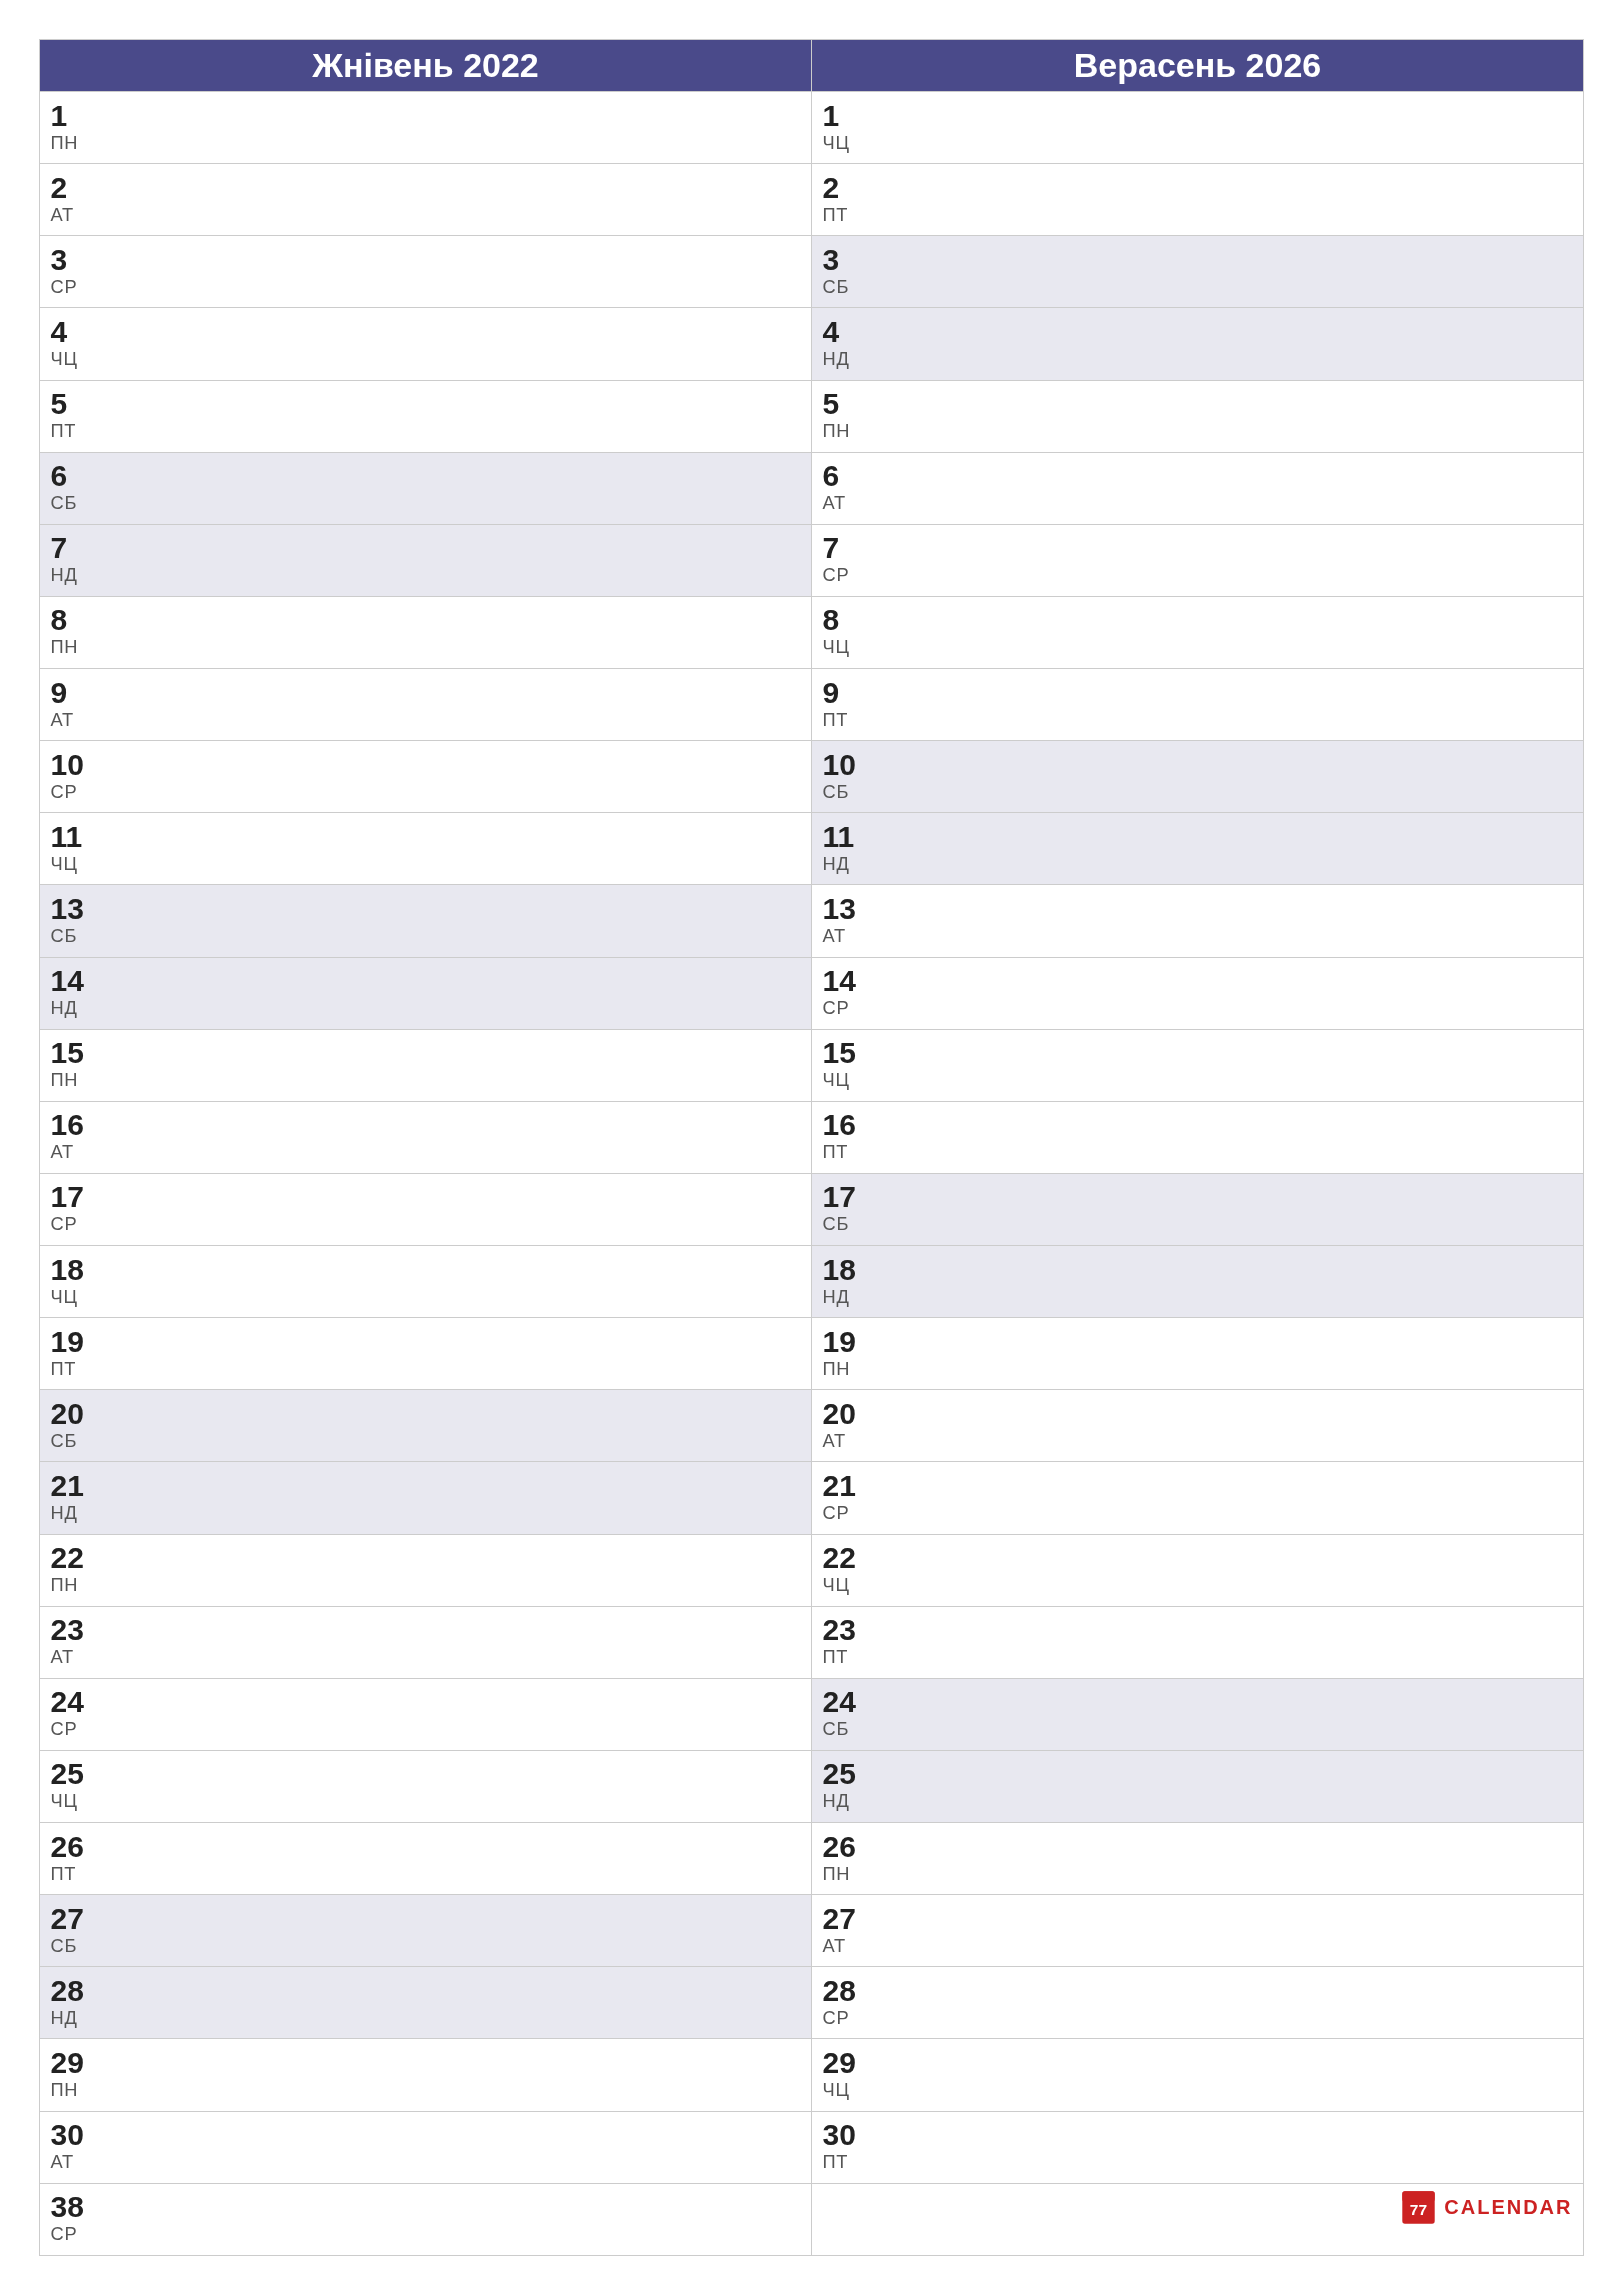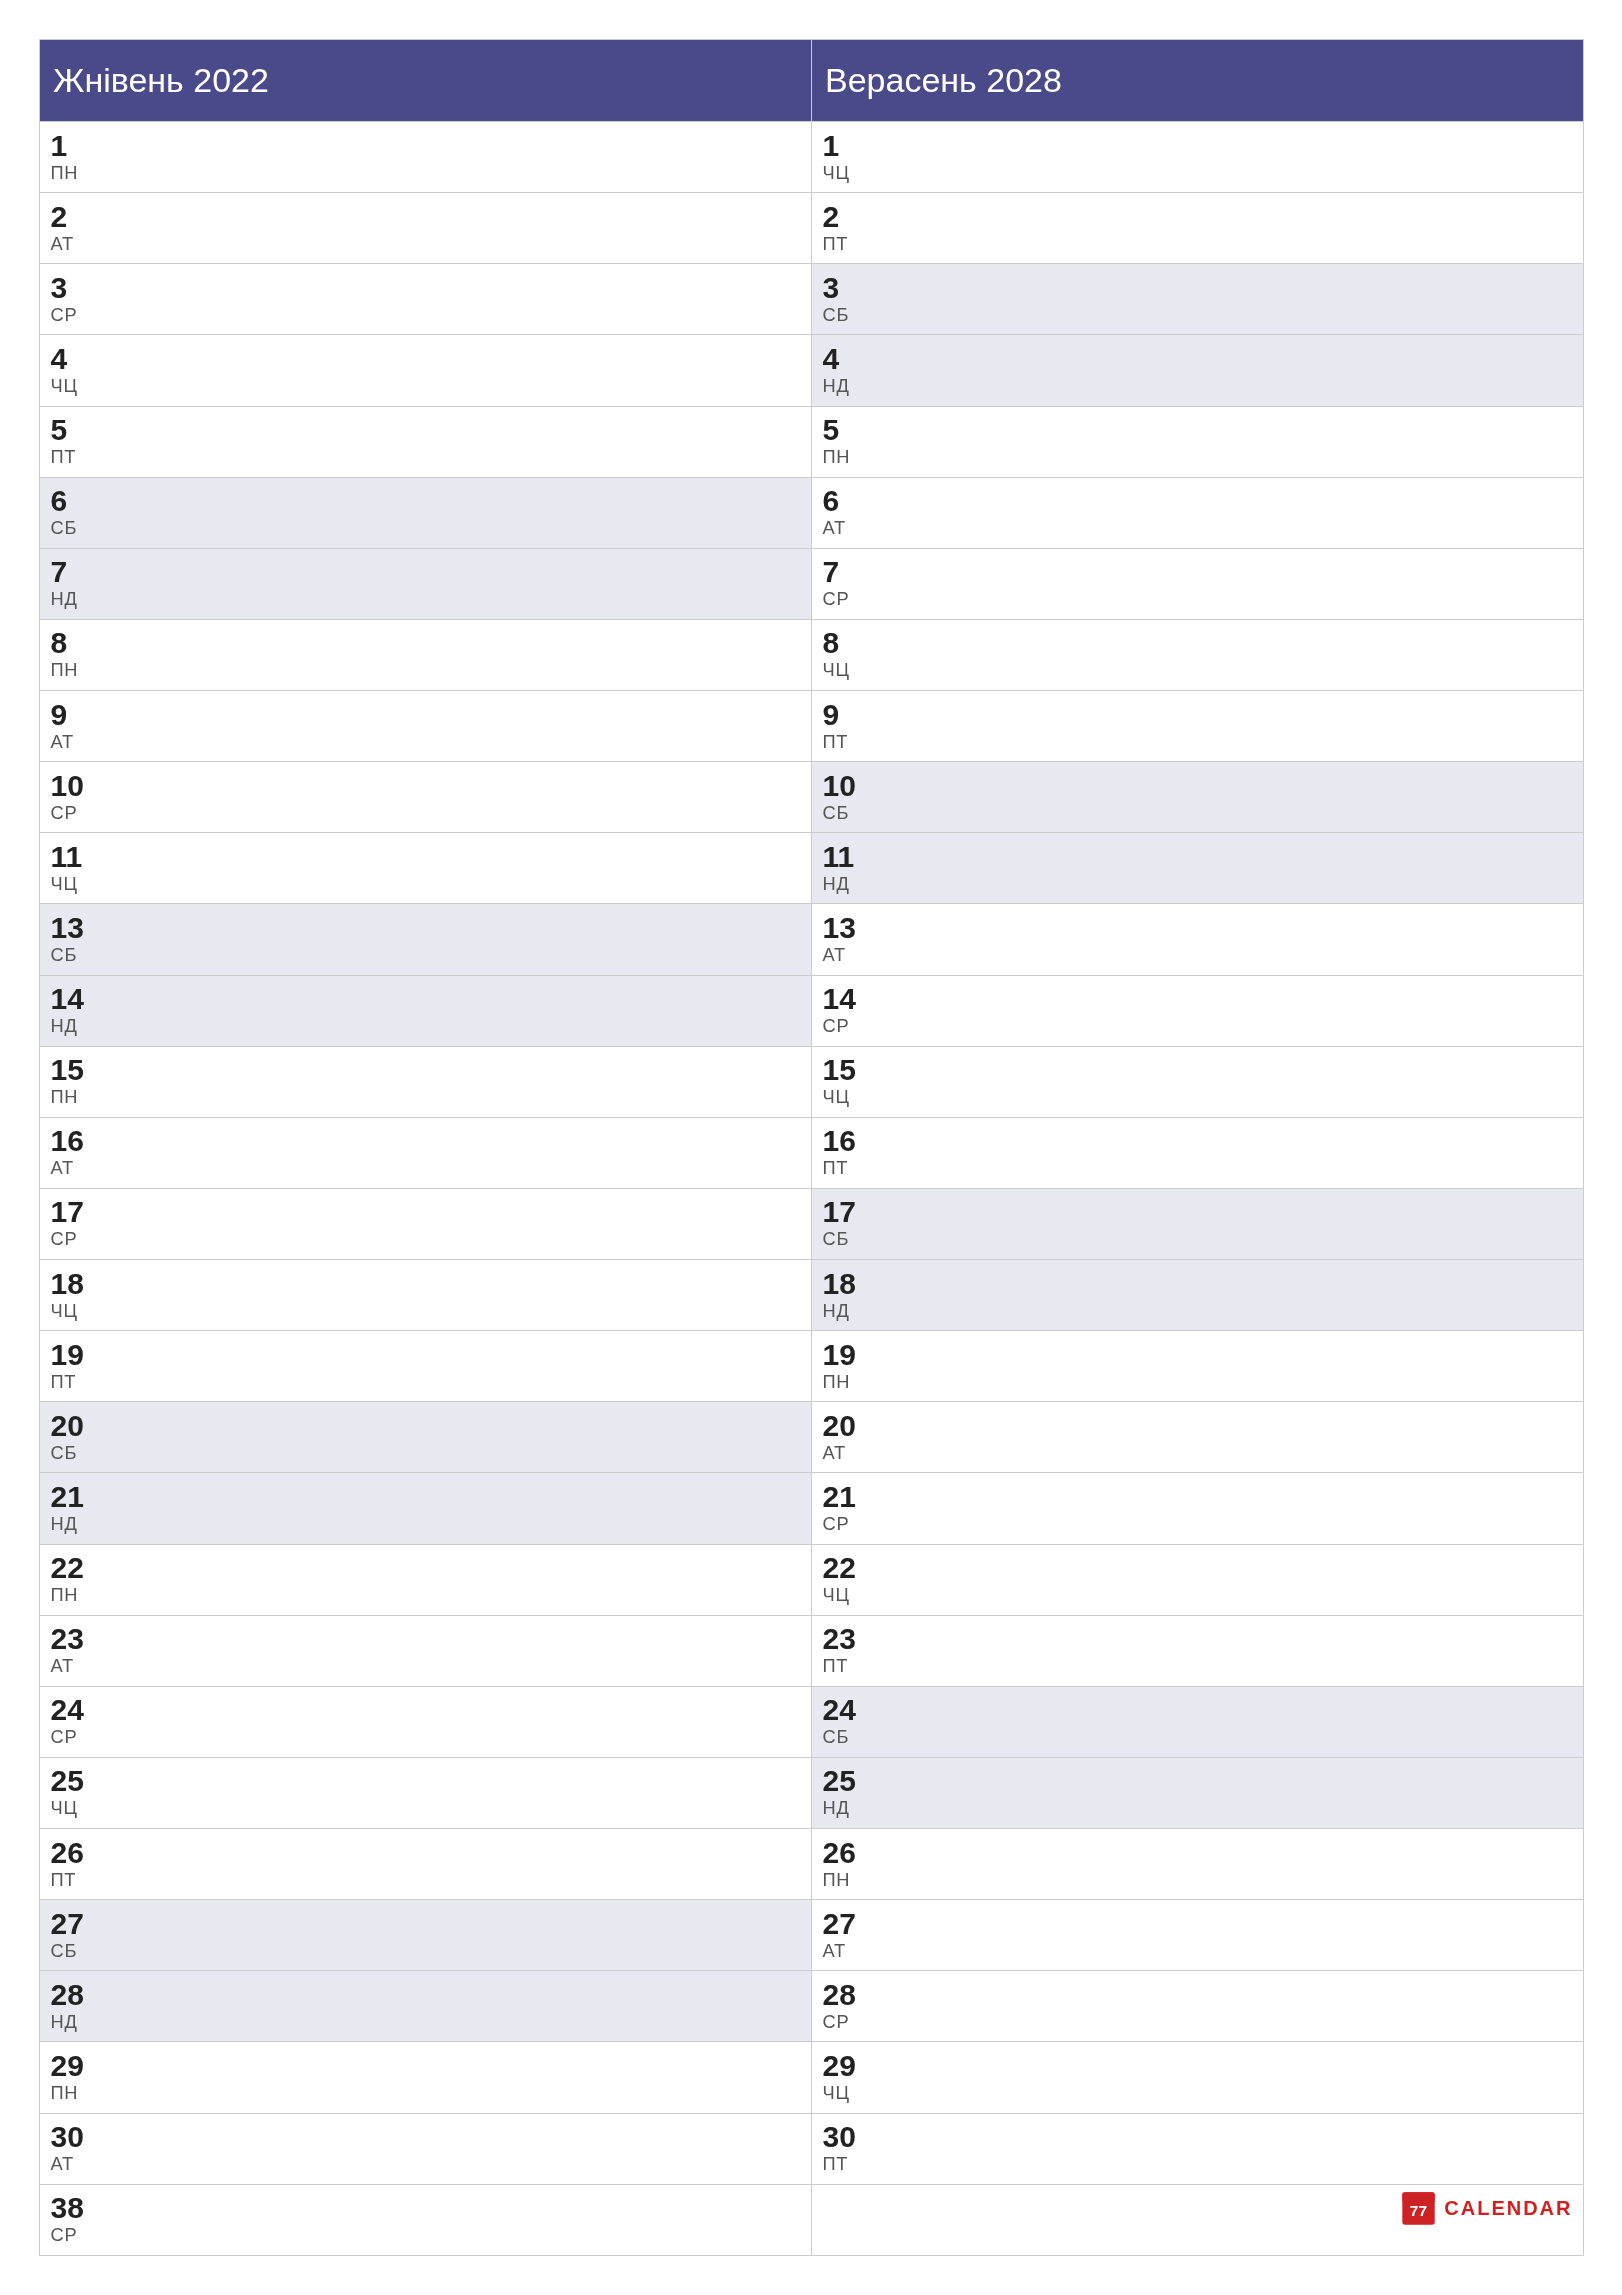--- a/index.html
+++ b/index.html
@@ -23,23 +23,23 @@
     .calendar-table {
       width: 100%;
       border-collapse: collapse;
       flex: 1;
     }
 
     .calendar-table thead tr th {
       background: #4a4a8a;
       color: #fff;
       font-size: 34px;
-      font-weight: normal;
-      text-align: left;
-      padding: 21px 13px;
+      font-weight: bold;
+      text-align: center;
+      padding: 6px 13px;
       border: 1.3px solid #ccc;
     }
 
     .calendar-table tbody tr td {
       vertical-align: top;
       padding: 6.5px 10.5px;
       border-bottom: 0.7px solid #ccc;
       border-right: 0.7px solid #ccc;
       width: 50%;
       height: 56px;
@@ -97,21 +97,21 @@
     }
   </style>
 </head>
 <body>
 
 <div class="page">
   <table class="calendar-table">
     <thead>
       <tr>
         <th>Жнівень 2022</th>
-        <th>Верасень 2028</th>
+        <th>Верасень 2026</th>
       </tr>
     </thead>
     <tbody id="calendar-body">
     <tr>
           <td>
             <div class="day-number">1</div>
             <div class="day-name">пн</div>
           </td>
           <td>
             <div class="day-number">1</div>

